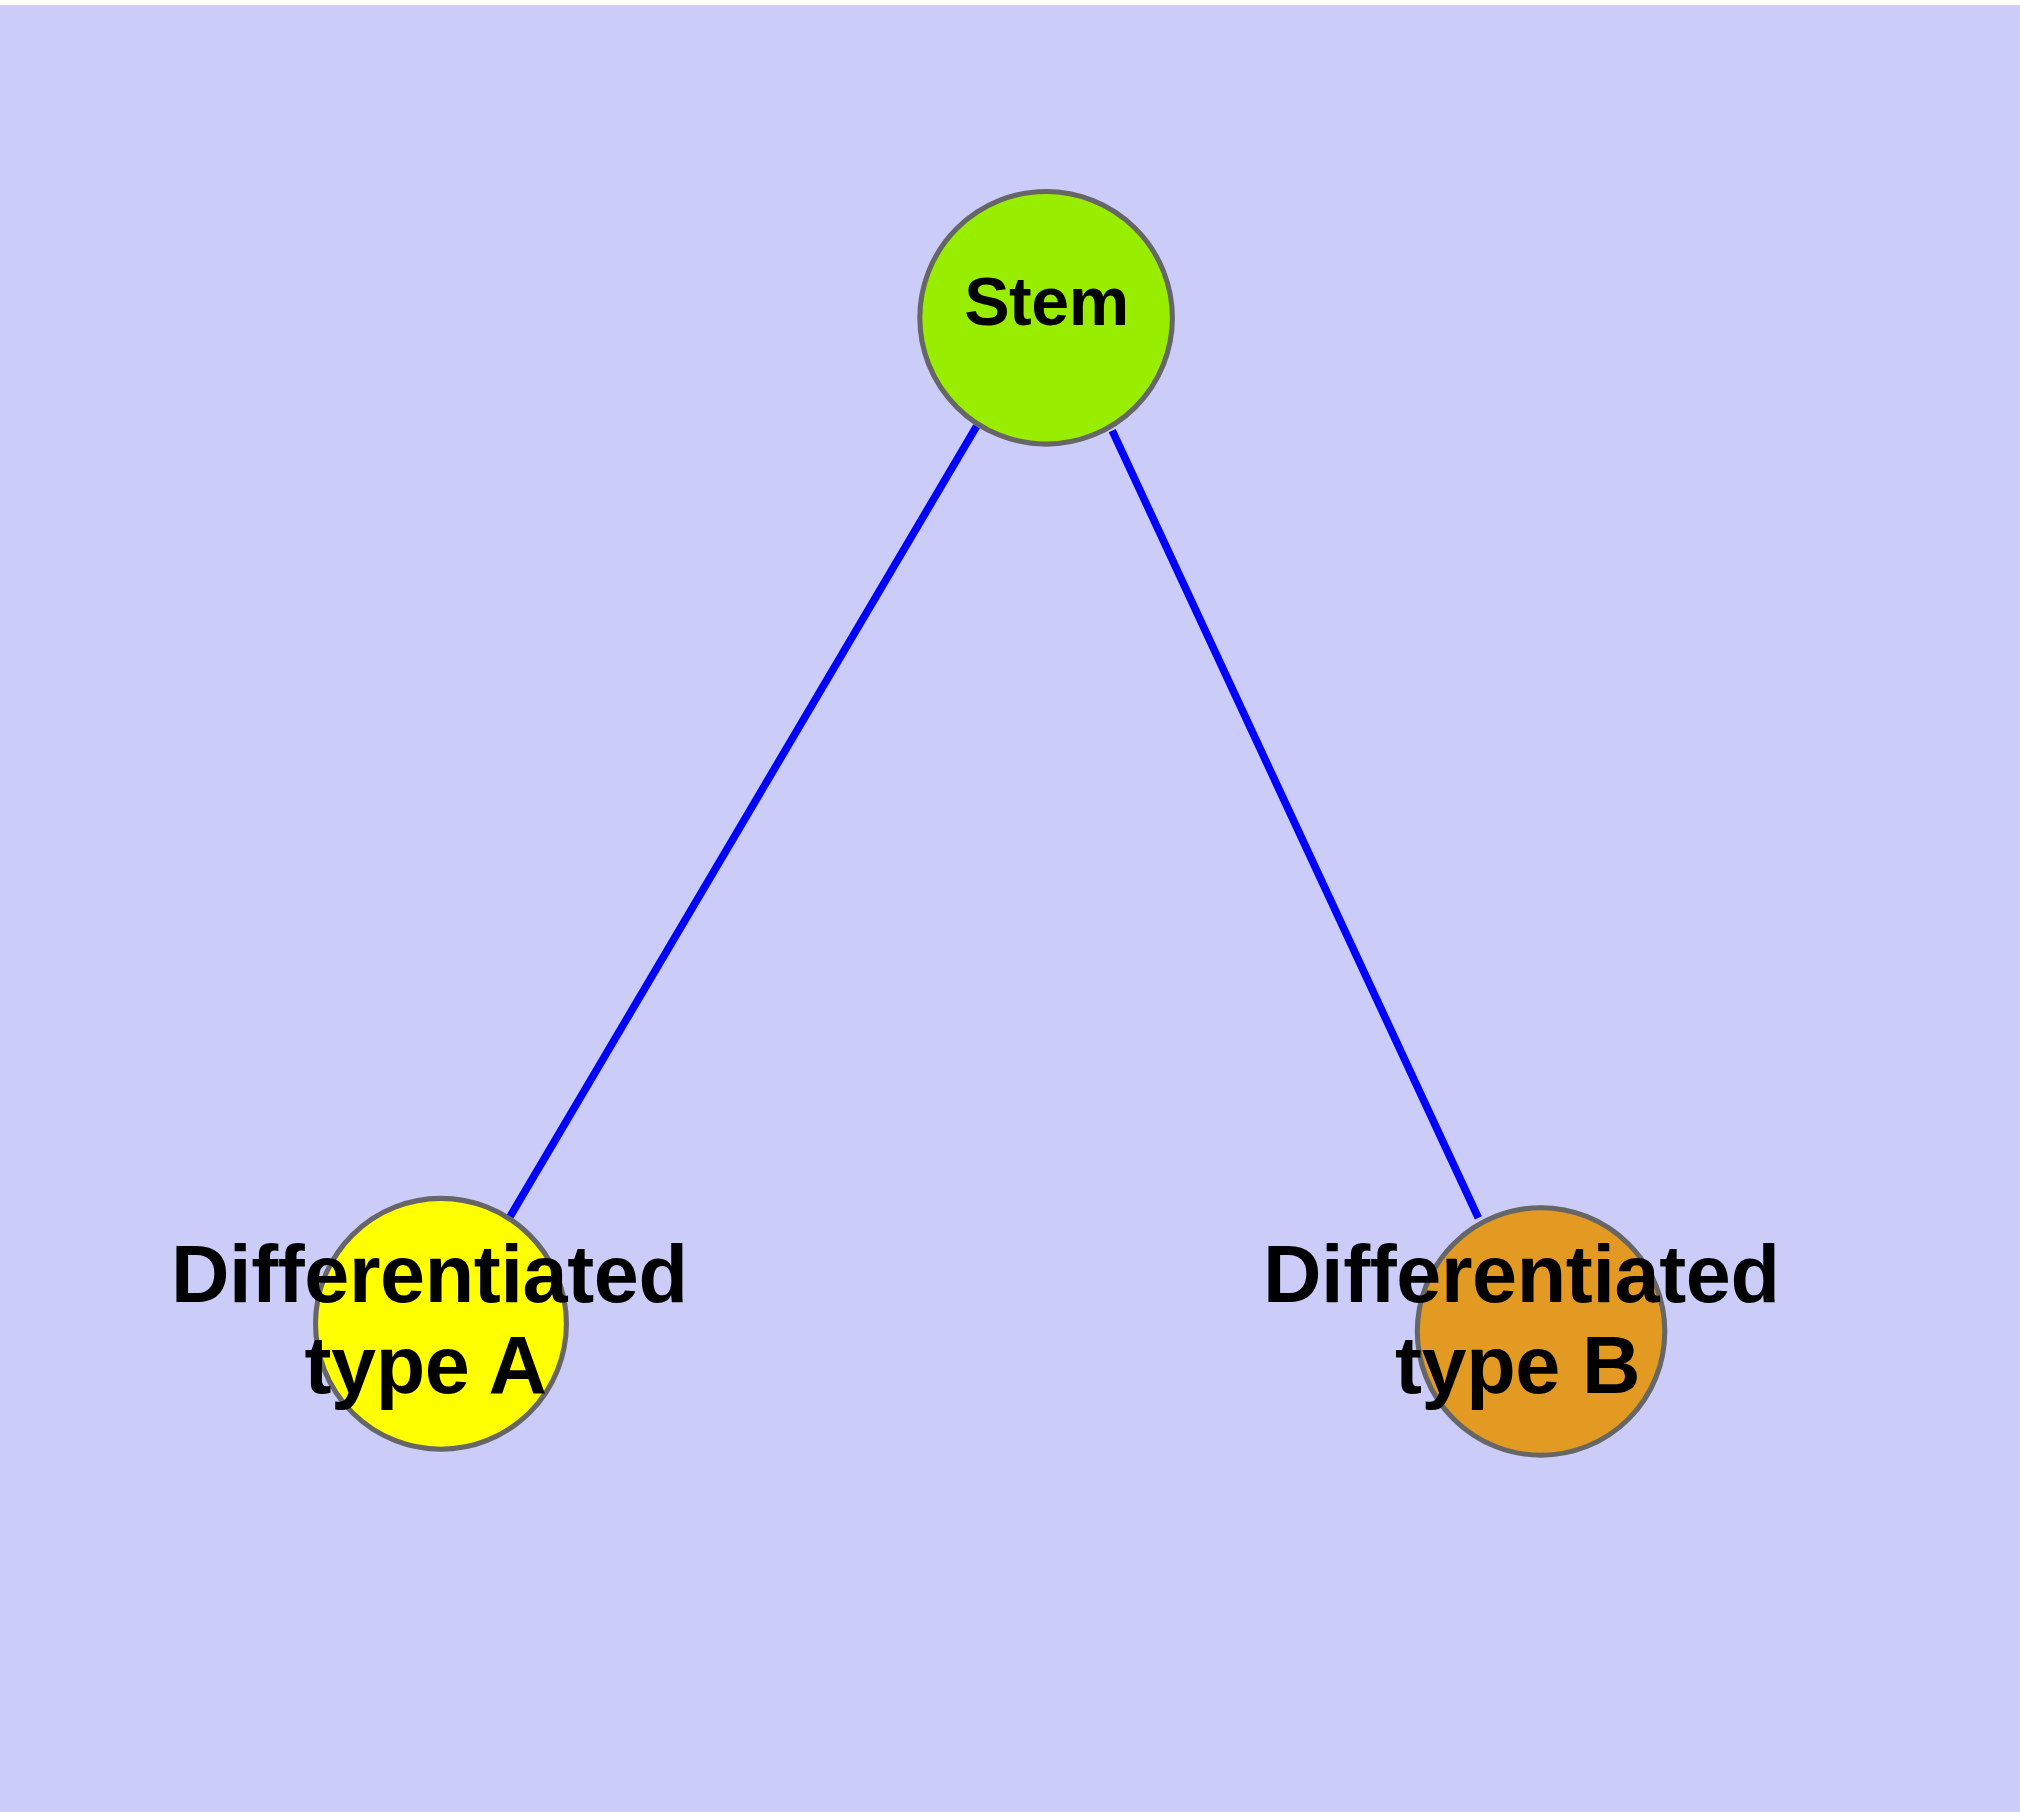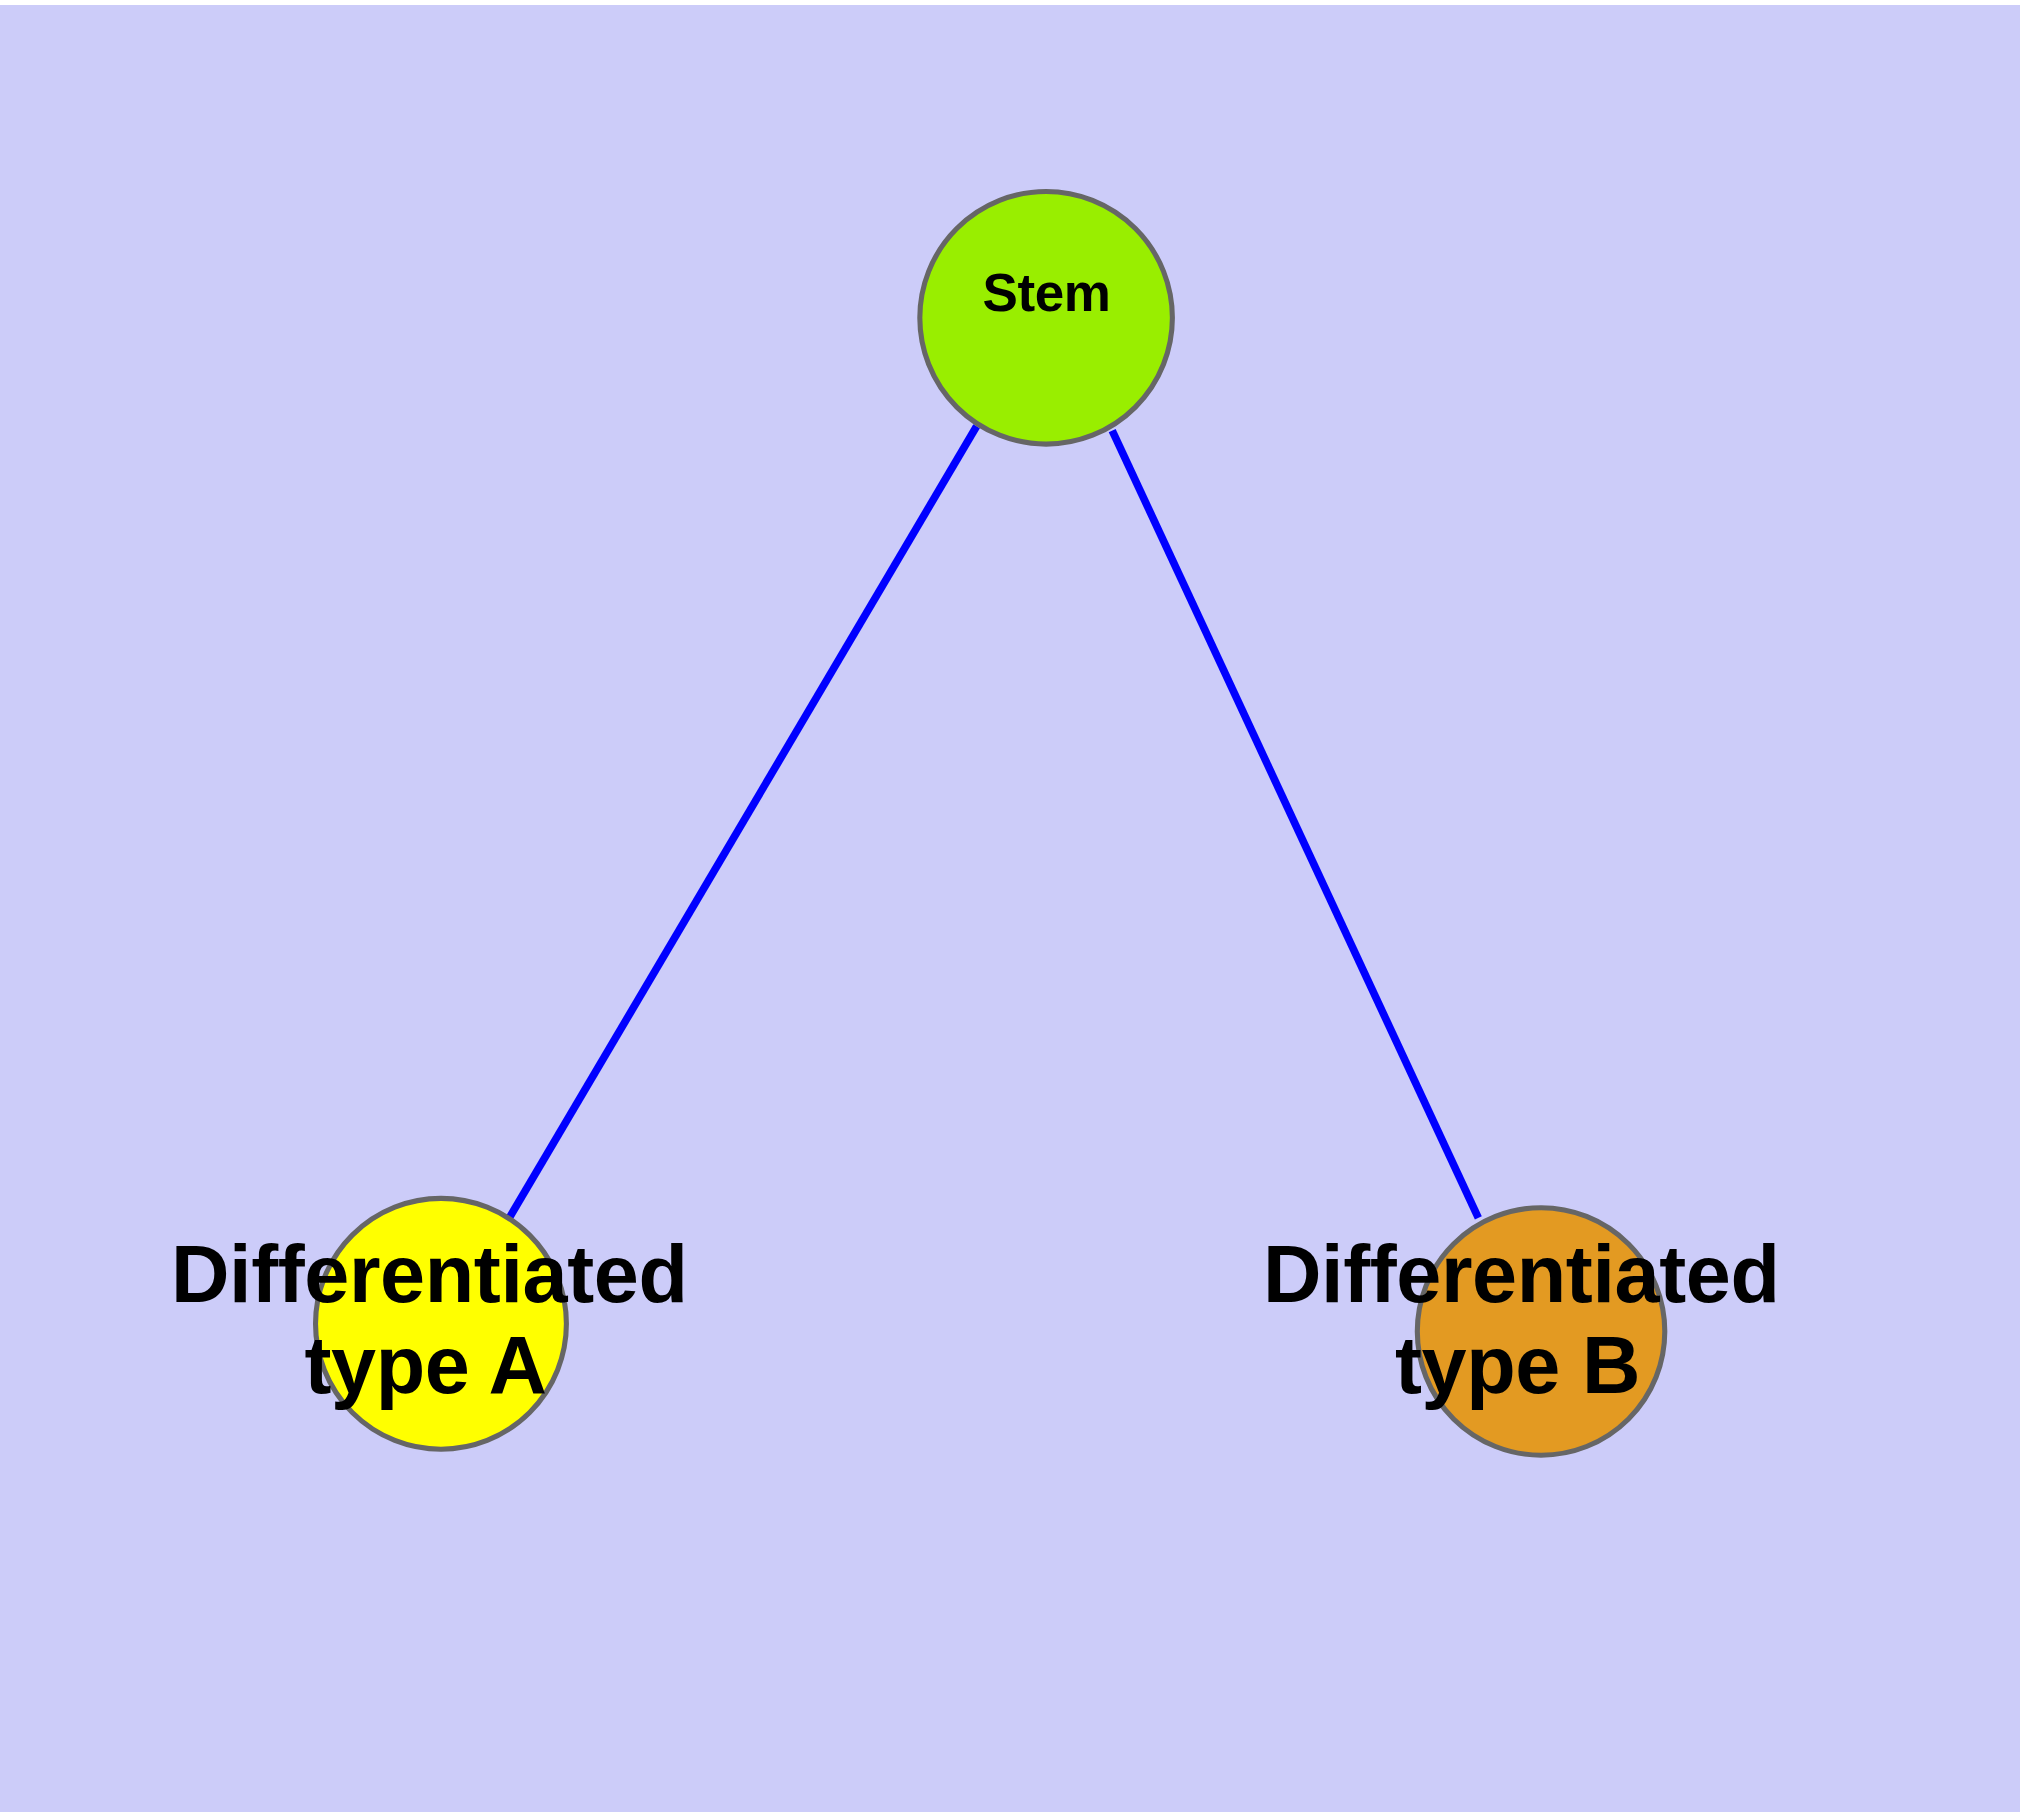--- a/index.html
+++ b/index.html
@@ -35,21 +35,21 @@
     color: #000000;
     font-family: "Liberation Sans", sans-serif;
     font-weight: bold;
     line-height: 1.12;
     text-align: center;
     white-space: pre-line;
     pointer-events: none;
     letter-spacing: -0.4px;
   }
   #label-stem {
-    font-size: 53px;
+    font-size: 68px;
     left: 792px;
     top: 263px;
     width: 509px;
   }
   #label-diff-a {
     font-size: 81px;
     left: 171px;
     top: 1229px;
     width: 509px;
   }

